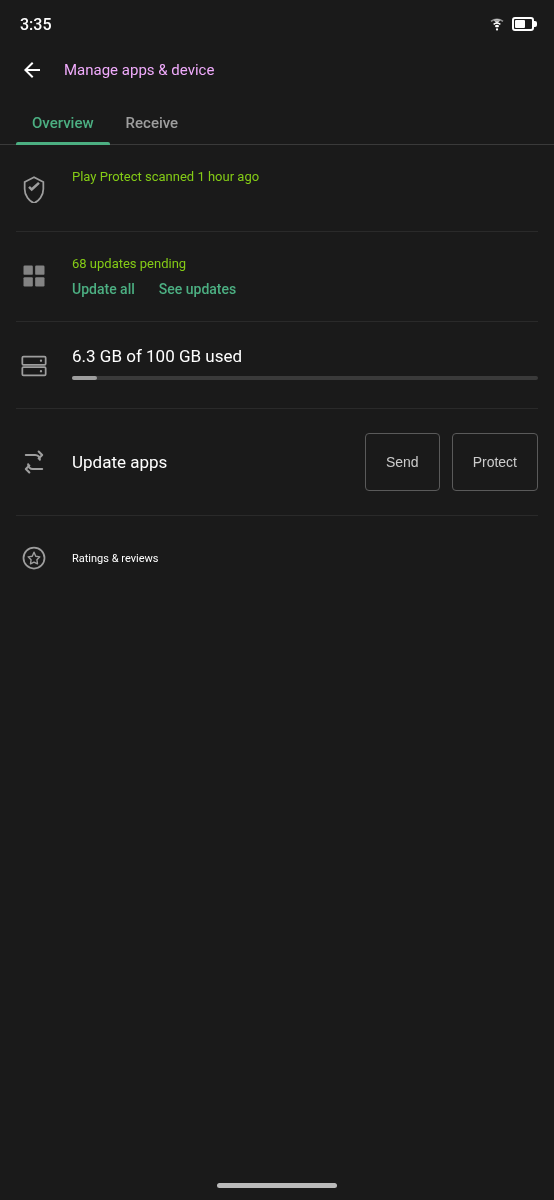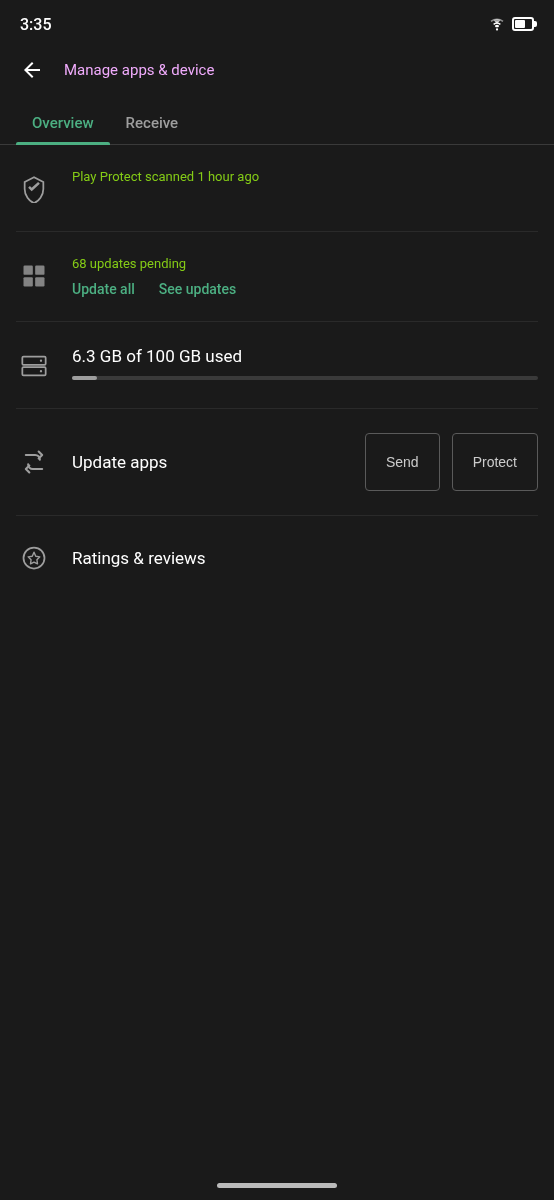--- a/index.html
+++ b/index.html
@@ -252,21 +252,21 @@
     .ratings-icon {
       width: 36px;
       height: 36px;
       display: flex;
       align-items: center;
       justify-content: center;
       flex-shrink: 0;
     }
 
     .ratings-label {
-      font-size: 17px;
+      font-size: 11px;
       font-weight: 400;
       color: #ffffff;
     }
 
     
     .home-indicator {
       position: absolute;
       bottom: 12px;
       left: 50%;
       transform: translateX(-50%);

